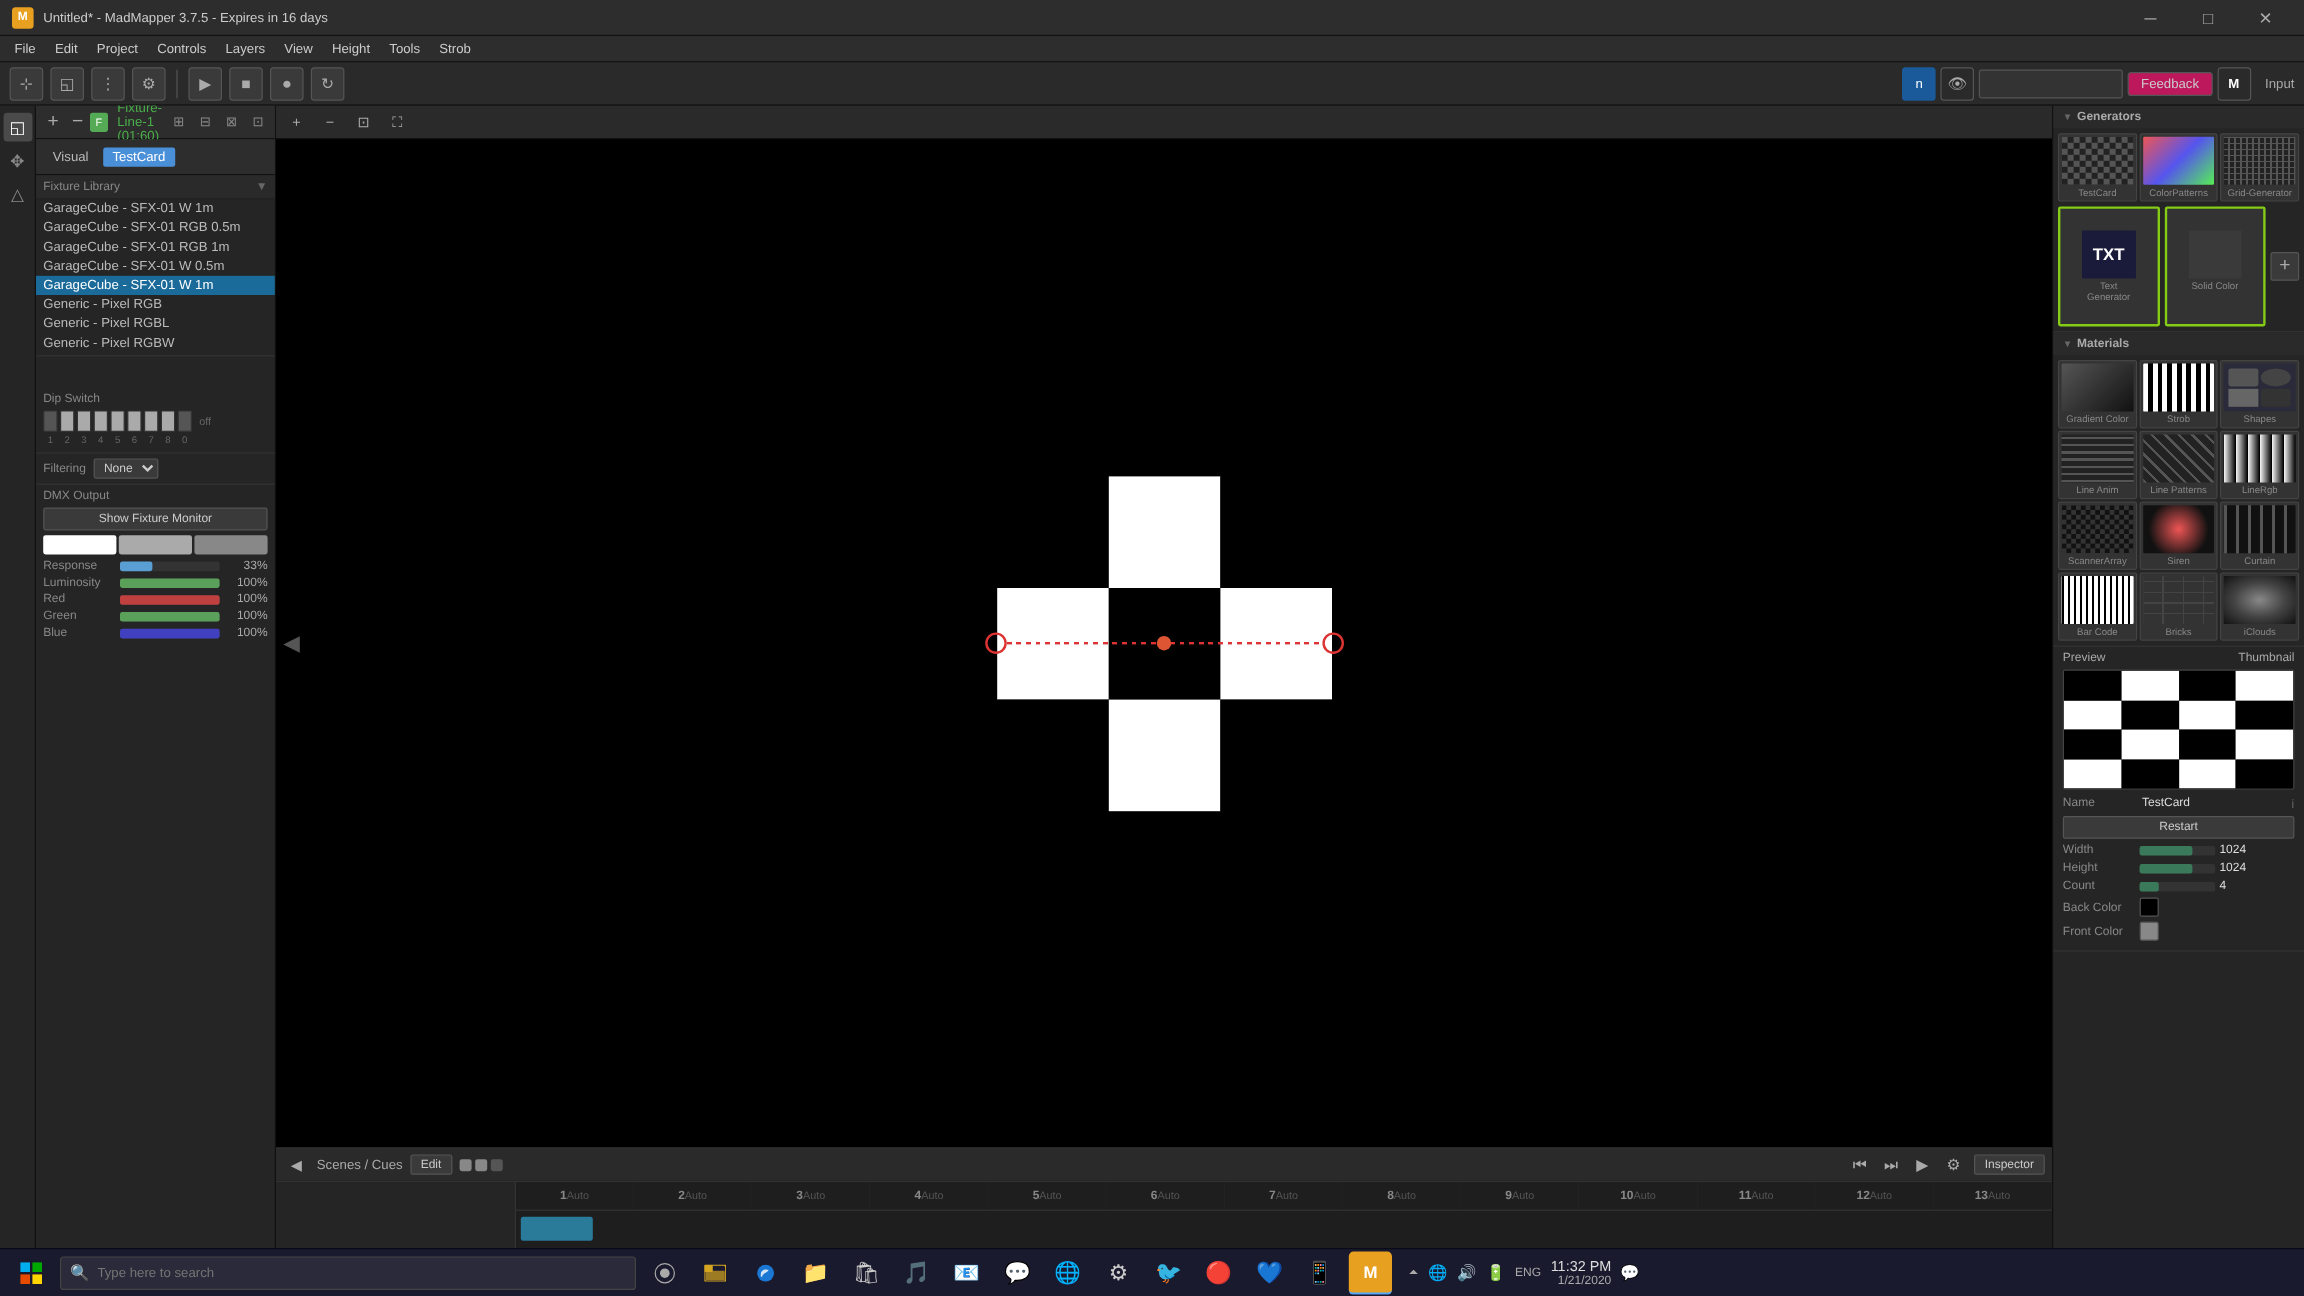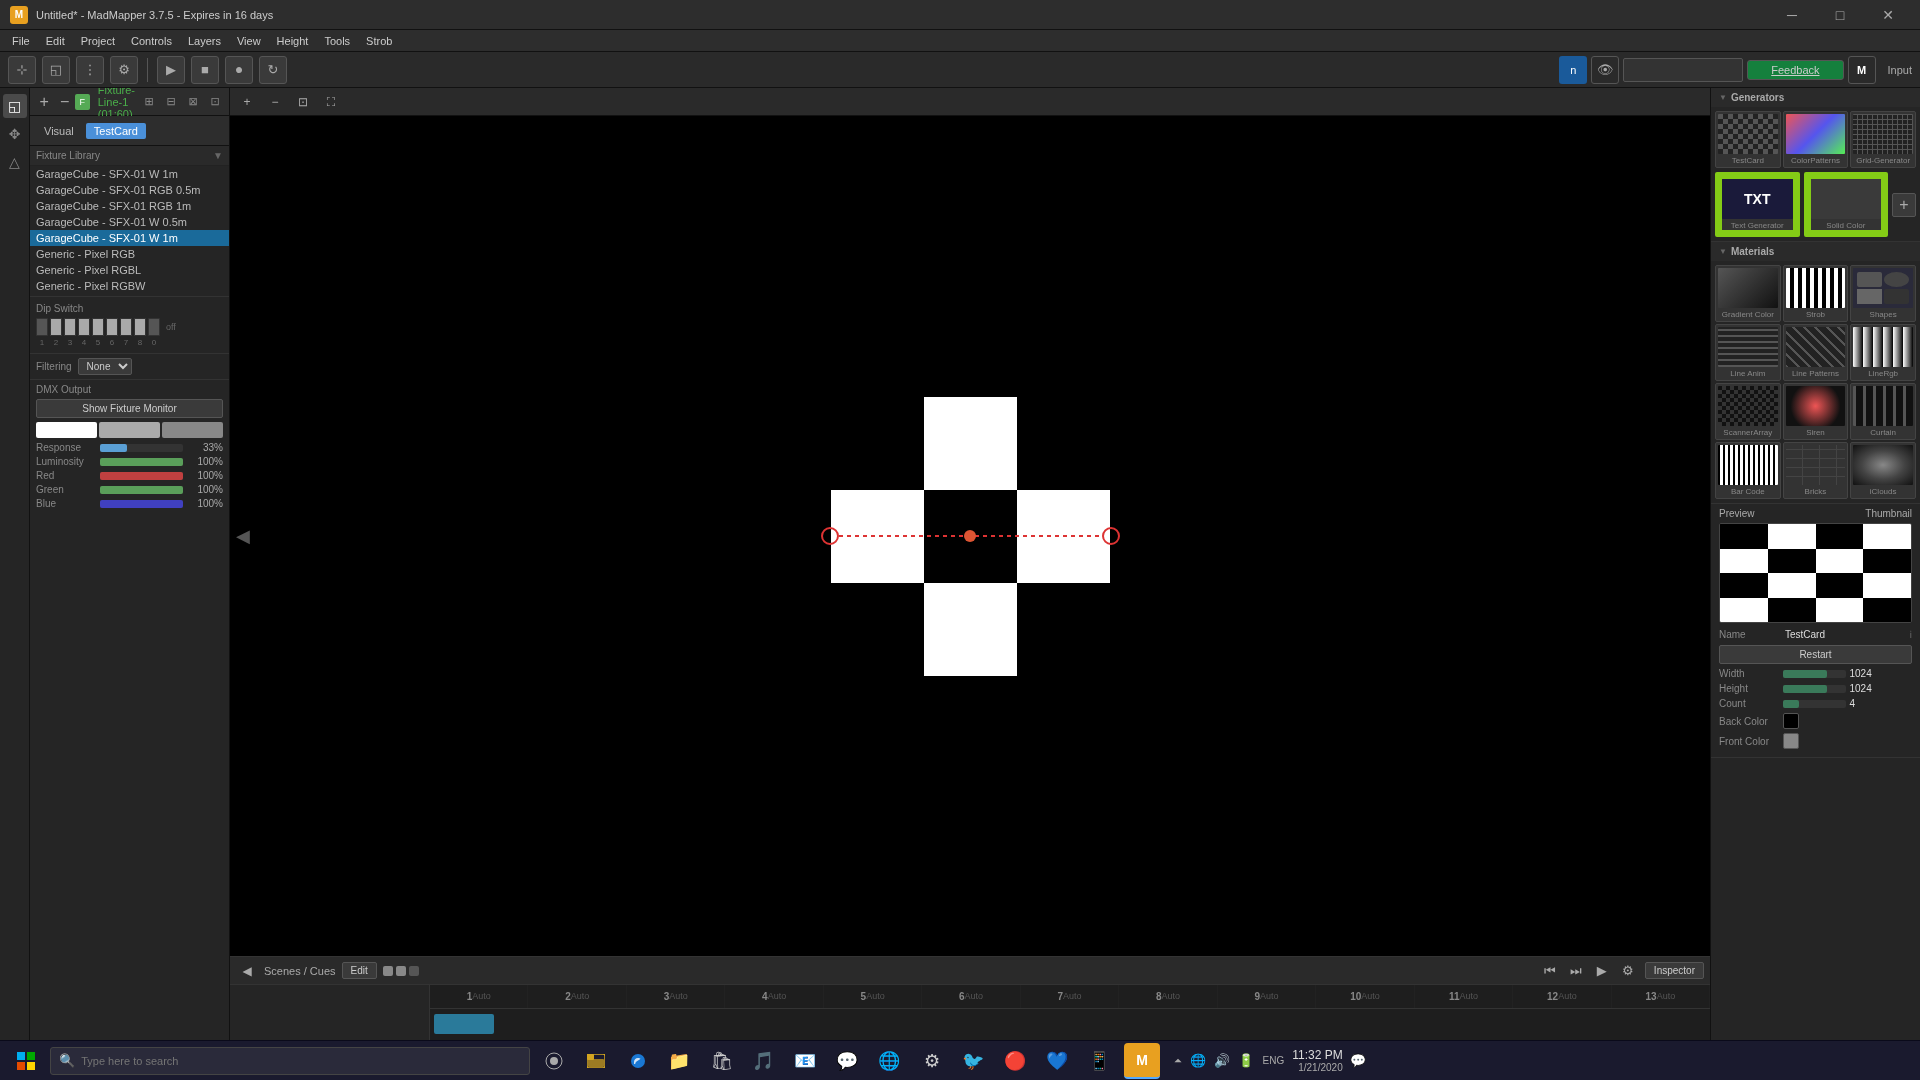--- a/index.html
+++ b/index.html
@@ -13,34 +13,34 @@
 
     
     #menubar { width: 100%; height: 22px; background: #2d2d2d; display: flex; align-items: center; padding: 0 4px; border-bottom: 1px solid #111; }
     .menu-item { padding: 2px 8px; cursor: pointer; font-size: 11px; color: #ccc; }
 
     
     #toolbar { width: 100%; height: 36px; background: #2a2a2a; display: flex; align-items: center; padding: 0 8px; gap: 6px; border-bottom: 1px solid #111; }
     .tool-btn { width: 28px; height: 28px; background: #3a3a3a; border: 1px solid #555; border-radius: 3px; display: flex; align-items: center; justify-content: center; cursor: pointer; color: #aaa; font-size: 13px; }
     .tool-sep { width: 1px; height: 24px; background: #555; margin: 0 3px; }
     .toolbar-right { margin-left: auto; display: flex; align-items: center; gap: 6px; }
-    .feedback-btn { padding: 3px 23px; background: #15803d; border: 1px solid #555; border-radius: 3px; color: #ccc; font-size: 11px; cursor: pointer; text-decoration: underline; }
+    .feedback-btn { padding: 3px 10px; background: #be185d; border: 1px solid #555; border-radius: 3px; color: #ccc; font-size: 11px; cursor: pointer; }
 
     
     #left-sidebar { width: 200px; background: #252525; border-right: 1px solid #111; display: flex; flex-direction: column; flex-shrink: 0; }
 
     
     #fixture-tabs { height: 30px; display: flex; align-items: center; background: #2d2d2d; border-bottom: 1px solid #111; padding: 0 6px; gap: 4px; }
     .fixture-tab { padding: 2px 8px; font-size: 11px; cursor: pointer; color: #bbb; border-radius: 2px; }
     .fixture-tab.active { background: #4a90d9; color: #fff; }
     .fixture-list { flex: 1; overflow-y: auto; }
     .fixture-item { padding: 2px 6px; font-size: 11px; color: #bbb; cursor: pointer; white-space: nowrap; overflow: hidden; text-overflow: ellipsis; }
     .fixture-item.active { background: #1a6a9a; color: #fff; }
     .dip-switch-section { padding: 6px; border-top: 1px solid #333; }
-    .dip-label { font-size: 10px; color: #888; margin-bottom: 4px; }
+    .dip-label { font-size: 10px; color: #888; margin-bottom: 4px; margin-top: 24px; }
     .dip-switches { display: flex; gap: 2px; align-items: center; }
     .dip-switch { width: 12px; height: 18px; background: #555; border: 1px solid #333; border-radius: 1px; cursor: pointer; }
     .dip-switch.on { background: #aaa; }
     .dip-numbers { display: flex; gap: 2px; margin-top: 2px; }
     .dip-num { width: 12px; font-size: 8px; text-align: center; color: #666; }
     .filtering-section { padding: 4px 6px; border-top: 1px solid #333; display: flex; align-items: center; gap: 6px; }
     .filter-label { font-size: 10px; color: #888; }
     .filter-select { background: #3a3a3a; border: 1px solid #555; color: #ccc; font-size: 10px; padding: 1px 4px; border-radius: 2px; cursor: pointer; }
     .dmx-section { padding: 4px 6px; border-top: 1px solid #333; }
     .dmx-label { font-size: 10px; color: #888; margin-bottom: 4px; }
@@ -89,21 +89,21 @@
     
     #right-panel { width: 210px; background: #252525; border-left: 1px solid #111; display: flex; flex-direction: column; overflow-y: auto; }
     .panel-section { border-bottom: 1px solid #333; }
     .panel-section-header { padding: 4px 8px; background: #2a2a2a; font-size: 10px; color: #aaa; font-weight: bold; display: flex; align-items: center; gap: 4px; }
     .section-arrow { font-size: 8px; color: #666; }
     .generators-grid { display: grid; grid-template-columns: 1fr 1fr 1fr; gap: 2px; padding: 4px; }
     .gen-item { background: #333; border: 1px solid #444; border-radius: 2px; padding: 2px; cursor: pointer; display: flex; flex-direction: column; align-items: center; }
     .gen-thumb { width: 100%; height: 40px; overflow: hidden; border-radius: 1px; margin-bottom: 2px; }
     .gen-label { font-size: 8px; color: #888; text-align: center; }
     .generators-extra { display: flex; gap: 4px; padding: 0 4px 4px; }
-    .gen-item-wide { flex: 1; background: #333; border: 7px solid #84cc16; border-radius: 2px; padding: 0; cursor: pointer; display: flex; flex-direction: column; align-items: center; }
+    .gen-item-wide { flex: 1; background: #333; border: 2px solid #84cc16; border-radius: 2px; padding: 18px; cursor: pointer; display: flex; flex-direction: column; align-items: center; }
     .gen-thumb-wide { width: 100%; height: 40px; overflow: hidden; border-radius: 1px; margin-bottom: 2px; }
     .gen-add-btn { width: 24px; height: 24px; background: #3a3a3a; border: 1px solid #555; border-radius: 2px; display: flex; align-items: center; justify-content: center; cursor: pointer; color: #aaa; font-size: 16px; align-self: center; }
     .materials-grid { display: grid; grid-template-columns: 1fr 1fr 1fr; gap: 2px; padding: 4px; }
     .mat-item { background: #333; border: 1px solid #444; border-radius: 2px; padding: 2px; cursor: pointer; display: flex; flex-direction: column; align-items: center; }
     .mat-thumb { width: 100%; height: 40px; overflow: hidden; border-radius: 1px; margin-bottom: 2px; }
     .mat-label { font-size: 8px; color: #888; text-align: center; }
     .preview-section { padding: 4px 8px; }
     .preview-header { display: flex; align-items: center; justify-content: space-between; margin-bottom: 4px; }
     .preview-label { font-size: 10px; color: #aaa; text-align: center; }
     .thumbnail-label { font-size: 10px; color: #aaa; }

